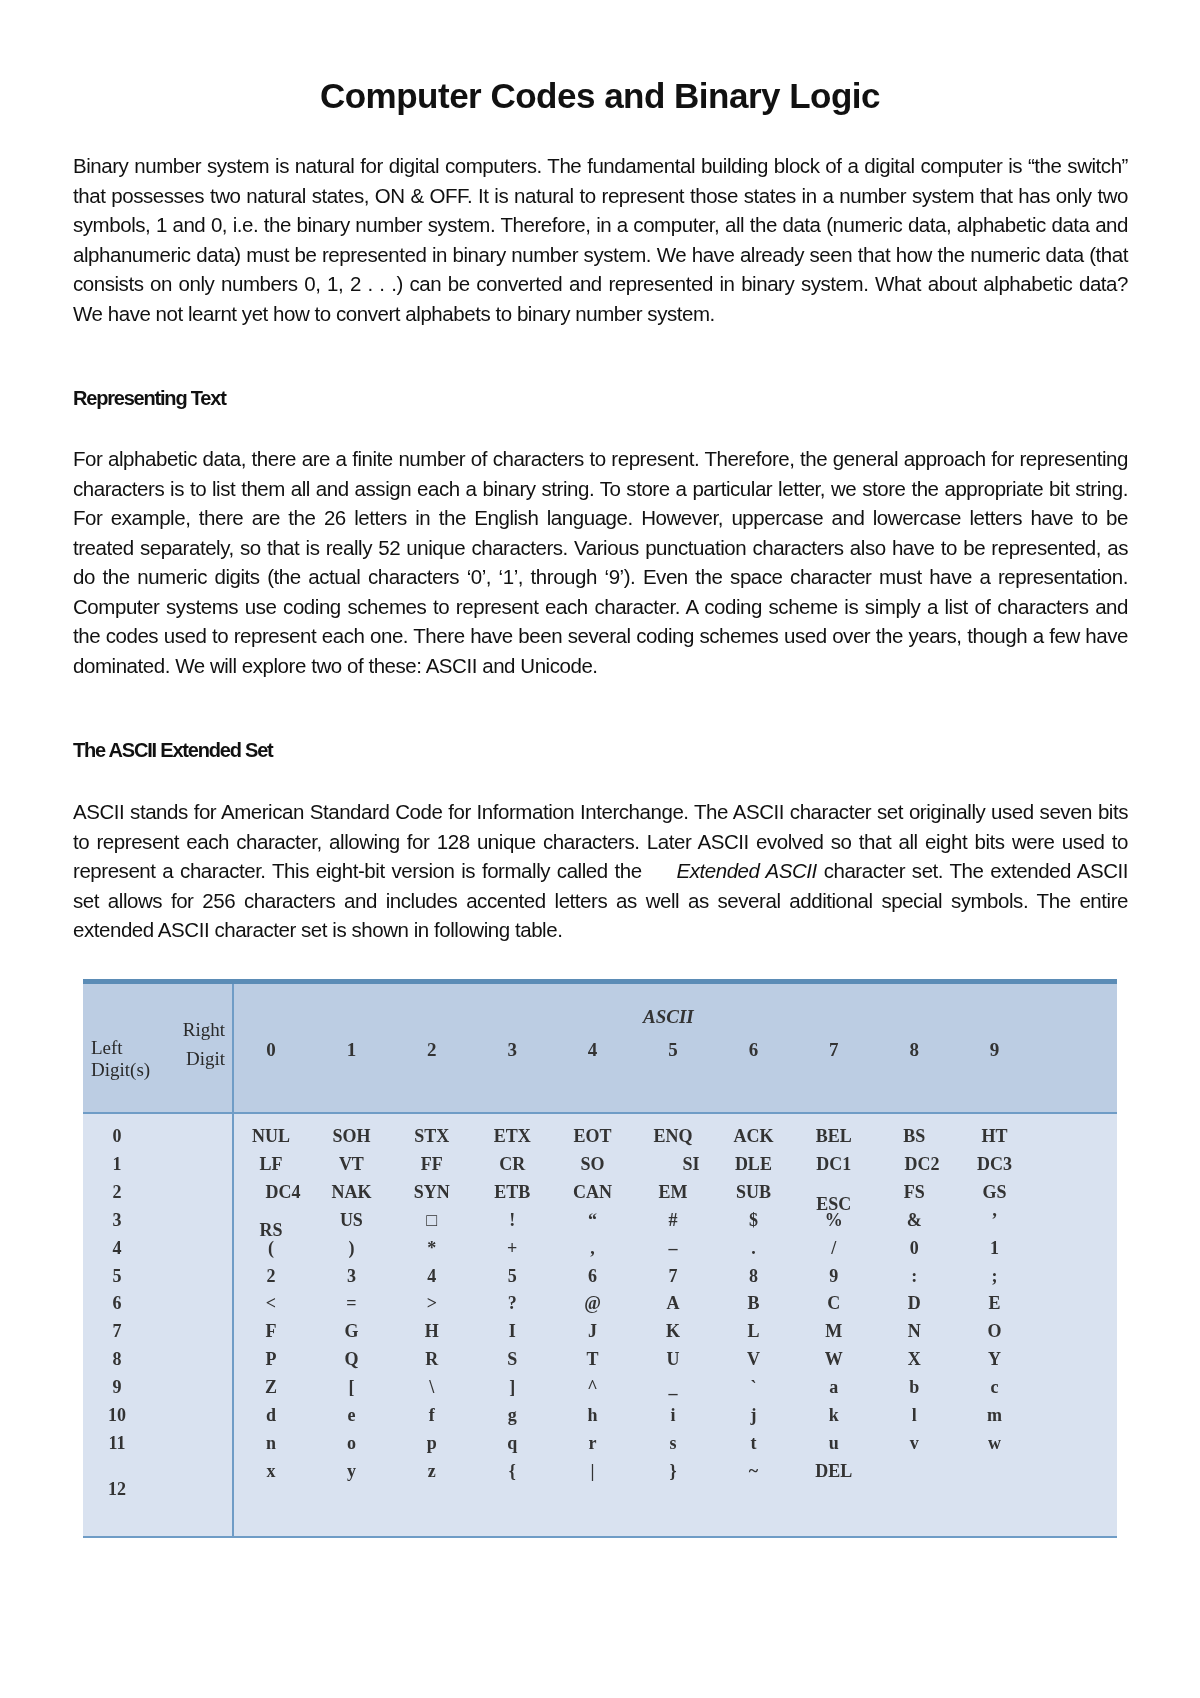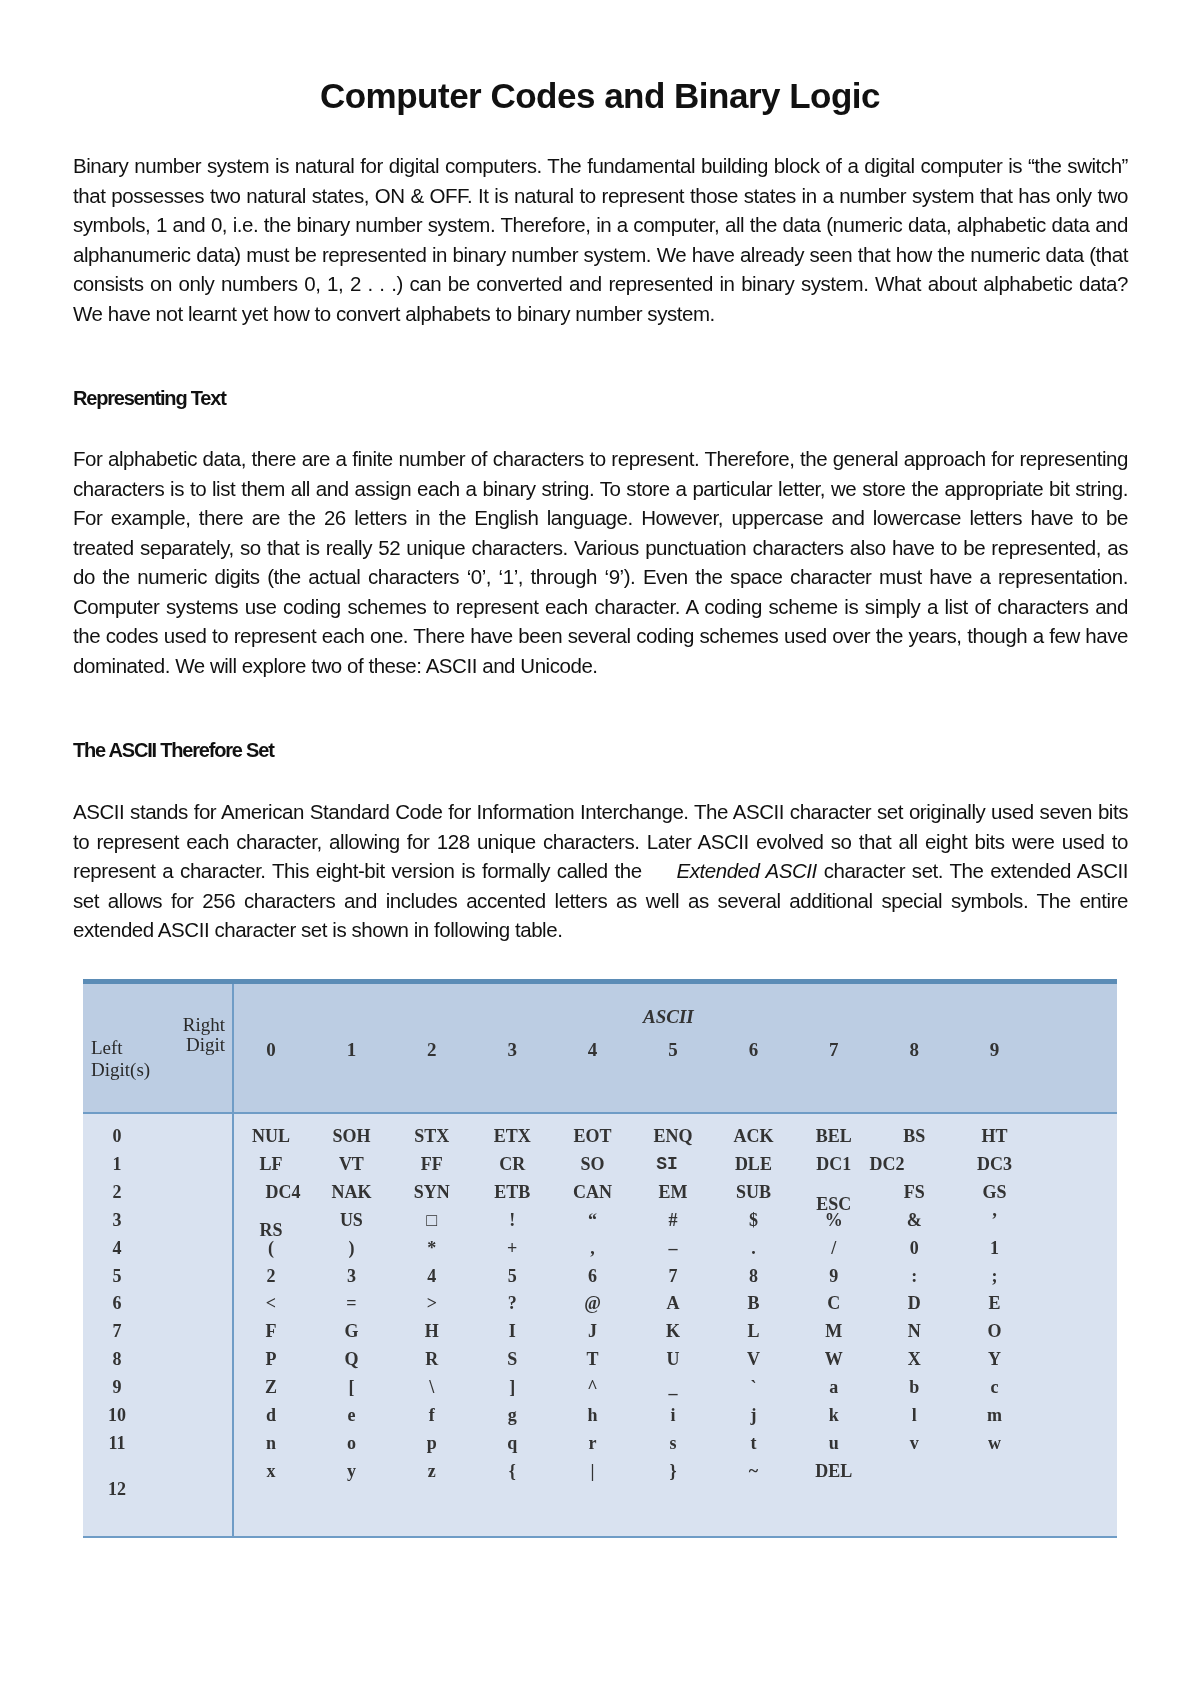--- a/index.html
+++ b/index.html
@@ -87,21 +87,21 @@
       left: 8px;
       top: 53px;
       font-size: 19px;
       line-height: 22px;
     }
     .hdr-right {
       position: absolute;
       left: 92px;
       top: 31px;
       font-size: 19px;
-      line-height: 20px;
+      line-height: 29px;
       text-align: right;
       width: 50px;
     }
     .hdr-caption {
       position: absolute;
       left: 560px;
       top: 22px;
       font-size: 19px;
       font-style: italic;
       font-weight: bold;
@@ -139,21 +139,21 @@
 </head>
 <body>
 
 <h1 class="page-title">Computer Codes and Binary Logic</h1>
 
 <p class="para p1">Binary number system is natural for digital computers. The fundamental building block of a digital computer is “the switch” that possesses two natural states, ON &amp; OFF.  It is natural to represent those states in a number system that has only two symbols, 1 and 0, i.e. the binary number system. Therefore, in a computer, all the data (numeric data, alphabetic data and alphanumeric data) must be represented in binary number system. We have already seen that how the numeric data (that consists on only numbers 0, 1, 2 . . .) can be converted and represented in binary system. What about alphabetic data? We have not learnt yet how to convert alphabets to binary number system.</p>
 
 <h2 class="heading h1">Representing Text</h2>
 <p class="para p2">For alphabetic data, there are a finite number of characters to represent. Therefore, the general approach for representing characters is to list them all and assign each a binary string. To store a particular letter, we store the appropriate bit string. For example, there are the 26 letters in the English language. However, uppercase and lowercase letters have to be treated separately, so that is really 52 unique characters. Various punctuation characters also have to be represented, as do the numeric digits (the actual characters ‘0’, ‘1’, through ‘9’). Even the space character must have a representation. Computer systems use coding schemes to represent each character. A coding scheme is simply a list of characters and the codes used to represent each one. There have been several coding schemes used over the years, though a few have dominated. We will explore two of these: ASCII and Unicode.</p>
 
-<h2 class="heading h2">The ASCII Therefore Set</h2>
+<h2 class="heading h2">The ASCII Extended Set</h2>
 <p class="para p3"><span>ASCII stands for American Standard Code for Information Interchange. The ASCII character set originally used seven bits to represent each character, allowing for 128 unique characters. Later ASCII evolved so that all eight bits were used to represent a character. This eight-bit version is formally called the </span><em>Extended ASCII</em><span> character set. The extended ASCII set allows for 256 characters and includes accented letters as well as several additional special symbols. The entire extended ASCII character set is shown in following table.</span></p>
 
 <div class="ascii-table">
   <div class="ascii-header">
     <div class="hdr-left">
       <span id="left-hdr">Left<br>Digit(s)</span>
     </div>
     <div class="hdr-right">
       <span id="right-hdr">Right<br>Digit</span>
     </div>
@@ -185,24 +185,24 @@
         <div class="cell" style="left: 831.2px; top: 12px;">BS</div>
         <div class="cell" style="left: 911.6px; top: 12px;">HT</div>
       </div>
       <div>
         <div class="row-label" style="top: 39.9px;">1</div>
         <div class="cell" style="left: 188px; top: 39.9px;">LF</div>
         <div class="cell" style="left: 268.4px; top: 39.9px;">VT</div>
         <div class="cell" style="left: 348.8px; top: 39.9px;">FF</div>
         <div class="cell" style="left: 429.2px; top: 39.9px;">CR</div>
         <div class="cell" style="left: 509.6px; top: 39.9px;">SO</div>
-        <div class="cell" style="left: 584px; top: 39.9px; font-family: Liberation Mono, monospace;">SI</div>
+        <div class="cell" style="left: 608px; top: 39.9px;">SI</div>
         <div class="cell" style="left: 670.4px; top: 39.9px;">DLE</div>
         <div class="cell" style="left: 750.8px; top: 39.9px;">DC1</div>
-        <div class="cell" style="left: 804px; top: 39.9px;">DC2</div>
+        <div class="cell" style="left: 839px; top: 39.9px;">DC2</div>
         <div class="cell" style="left: 911.6px; top: 39.9px;">DC3</div>
       </div>
       <div>
         <div class="row-label" style="top: 67.8px;">2</div>
         <div class="cell" style="left: 200px; top: 67.8px;">DC4</div>
         <div class="cell" style="left: 268.4px; top: 67.8px;">NAK</div>
         <div class="cell" style="left: 348.8px; top: 67.8px;">SYN</div>
         <div class="cell" style="left: 429.2px; top: 67.8px;">ETB</div>
         <div class="cell" style="left: 509.6px; top: 67.8px;">CAN</div>
         <div class="cell" style="left: 590px; top: 67.8px; text-align: center;">EM</div>

